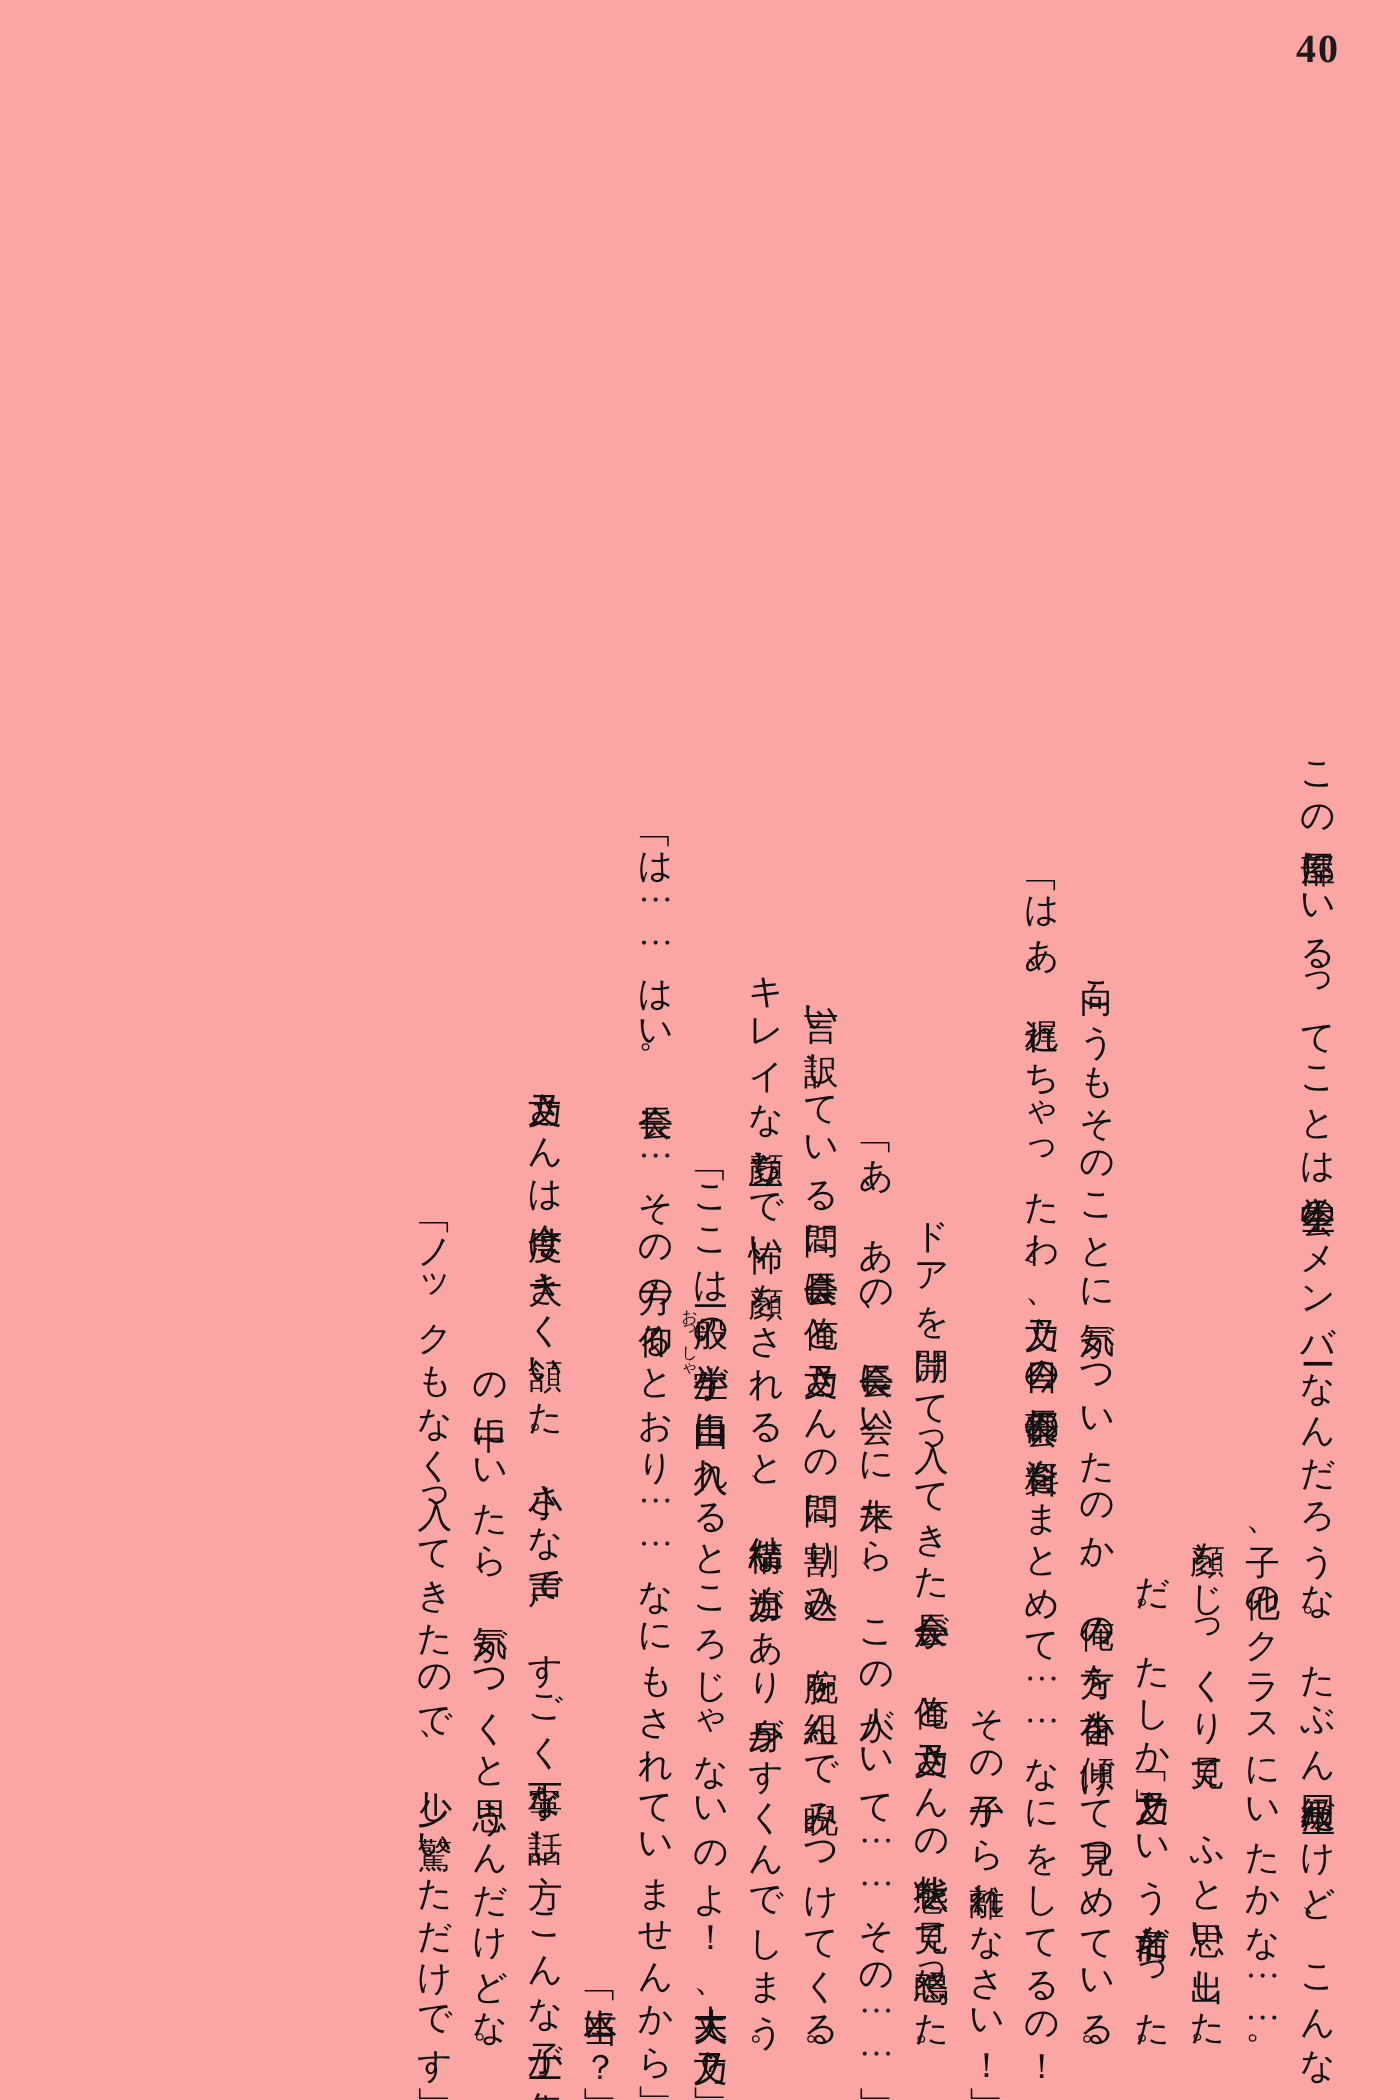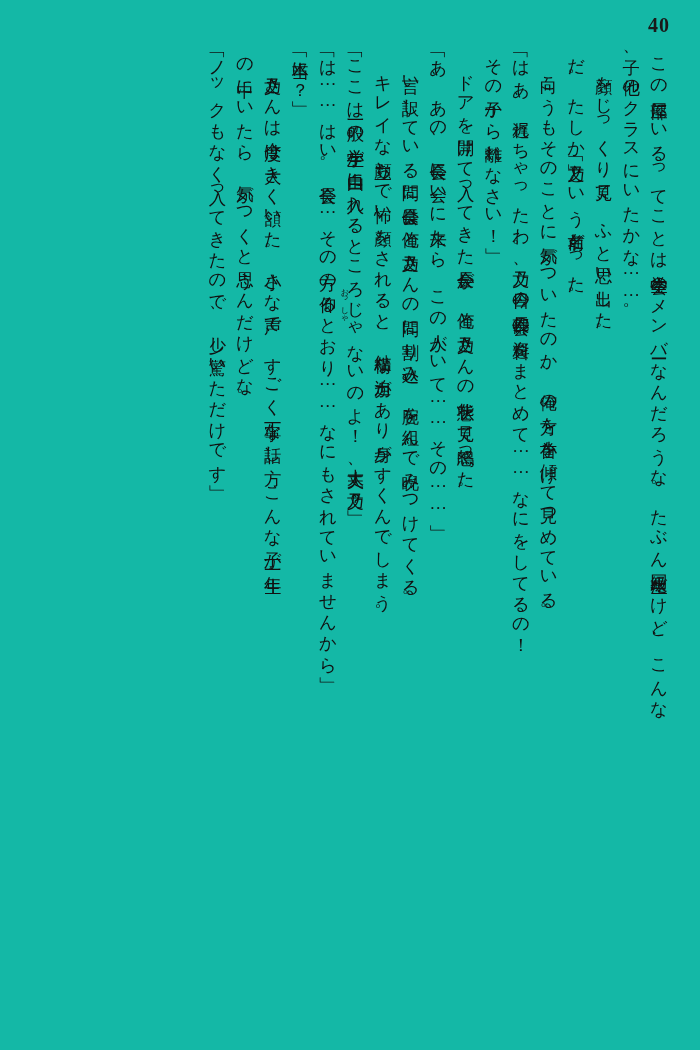--- a/index.html
+++ b/index.html
@@ -7,22 +7,23 @@
     padding: 0;
     background: #ffffff;
   }
   body {
     font-family: "Liberation Serif", "DejaVu Serif", serif;
   }
   #page {
     position: relative;
     width: 700px;
     height: 1050px;
-    background: #14b8a6;
+    background: #fca5a5;
     overflow: hidden;
+    text-align: right;
   }
   
   #page-number {
     position: absolute;
     top: 14px;
     right: 30px;
     font-size: 20px;
     font-weight: bold;
     color: #1a1a1a;
     letter-spacing: 1px;

